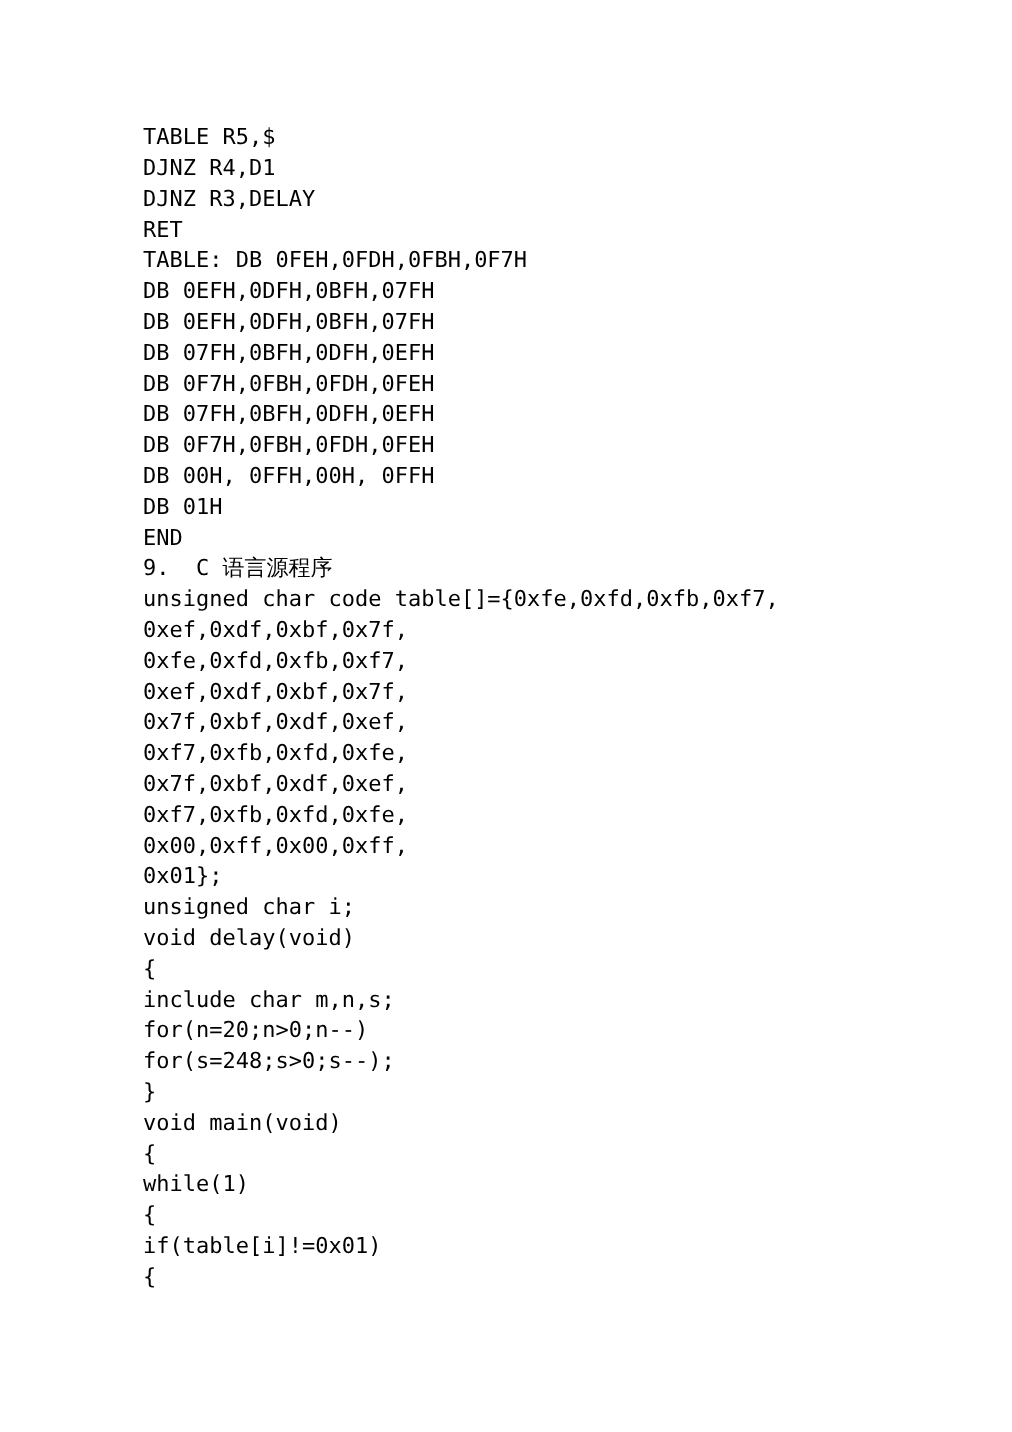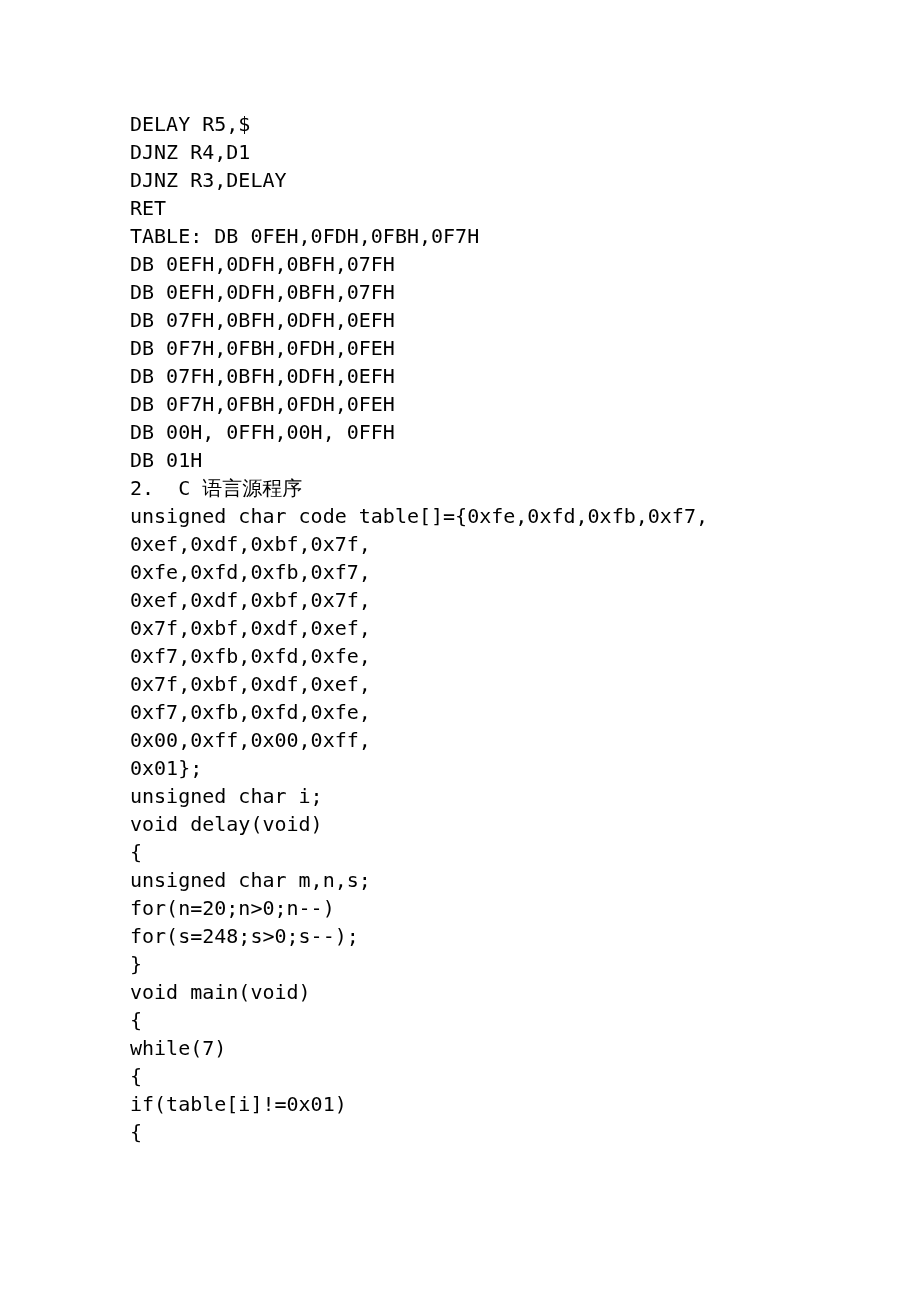--- a/index.html
+++ b/index.html
@@ -16,52 +16,53 @@
     color: #000000;
   }
   .line {
     white-space: pre;
   }
 </style>
 </head>
 <body>
 
 <div class="page">
-  <div class="line">DELAY R5,$</div>
+  <div class="line">TABLE R5,$</div>
   <div class="line">DJNZ R4,D1</div>
   <div class="line">DJNZ R3,DELAY</div>
   <div class="line">RET</div>
   <div class="line">TABLE: DB 0FEH,0FDH,0FBH,0F7H</div>
   <div class="line">DB 0EFH,0DFH,0BFH,07FH</div>
   <div class="line">DB 0EFH,0DFH,0BFH,07FH</div>
   <div class="line">DB 07FH,0BFH,0DFH,0EFH</div>
   <div class="line">DB 0F7H,0FBH,0FDH,0FEH</div>
   <div class="line">DB 07FH,0BFH,0DFH,0EFH</div>
   <div class="line">DB 0F7H,0FBH,0FDH,0FEH</div>
   <div class="line">DB 00H, 0FFH,00H, 0FFH</div>
   <div class="line">DB 01H</div>
-  <div class="line">2.  C 语言源程序</div>
+  <div class="line">END</div>
+  <div class="line">9.  C 语言源程序</div>
   <div class="line">unsigned char code table[]={0xfe,0xfd,0xfb,0xf7,</div>
   <div class="line">0xef,0xdf,0xbf,0x7f,</div>
   <div class="line">0xfe,0xfd,0xfb,0xf7,</div>
   <div class="line">0xef,0xdf,0xbf,0x7f,</div>
   <div class="line">0x7f,0xbf,0xdf,0xef,</div>
   <div class="line">0xf7,0xfb,0xfd,0xfe,</div>
   <div class="line">0x7f,0xbf,0xdf,0xef,</div>
   <div class="line">0xf7,0xfb,0xfd,0xfe,</div>
   <div class="line">0x00,0xff,0x00,0xff,</div>
   <div class="line">0x01};</div>
   <div class="line">unsigned char i;</div>
   <div class="line"></div>
   <div class="line">void delay(void)</div>
   <div class="line">{</div>
-  <div class="line">unsigned char m,n,s;</div>
+  <div class="line">include char m,n,s;</div>
   <div class="line">for(n=20;n&gt;0;n--)</div>
   <div class="line">for(s=248;s&gt;0;s--);</div>
   <div class="line">}</div>
   <div class="line"></div>
   <div class="line">void main(void)</div>
   <div class="line">{</div>
-  <div class="line">while(7)</div>
+  <div class="line">while(1)</div>
   <div class="line">{</div>
   <div class="line">if(table[i]!=0x01)</div>
   <div class="line">{</div>
 </div>
 
 </body></html>

